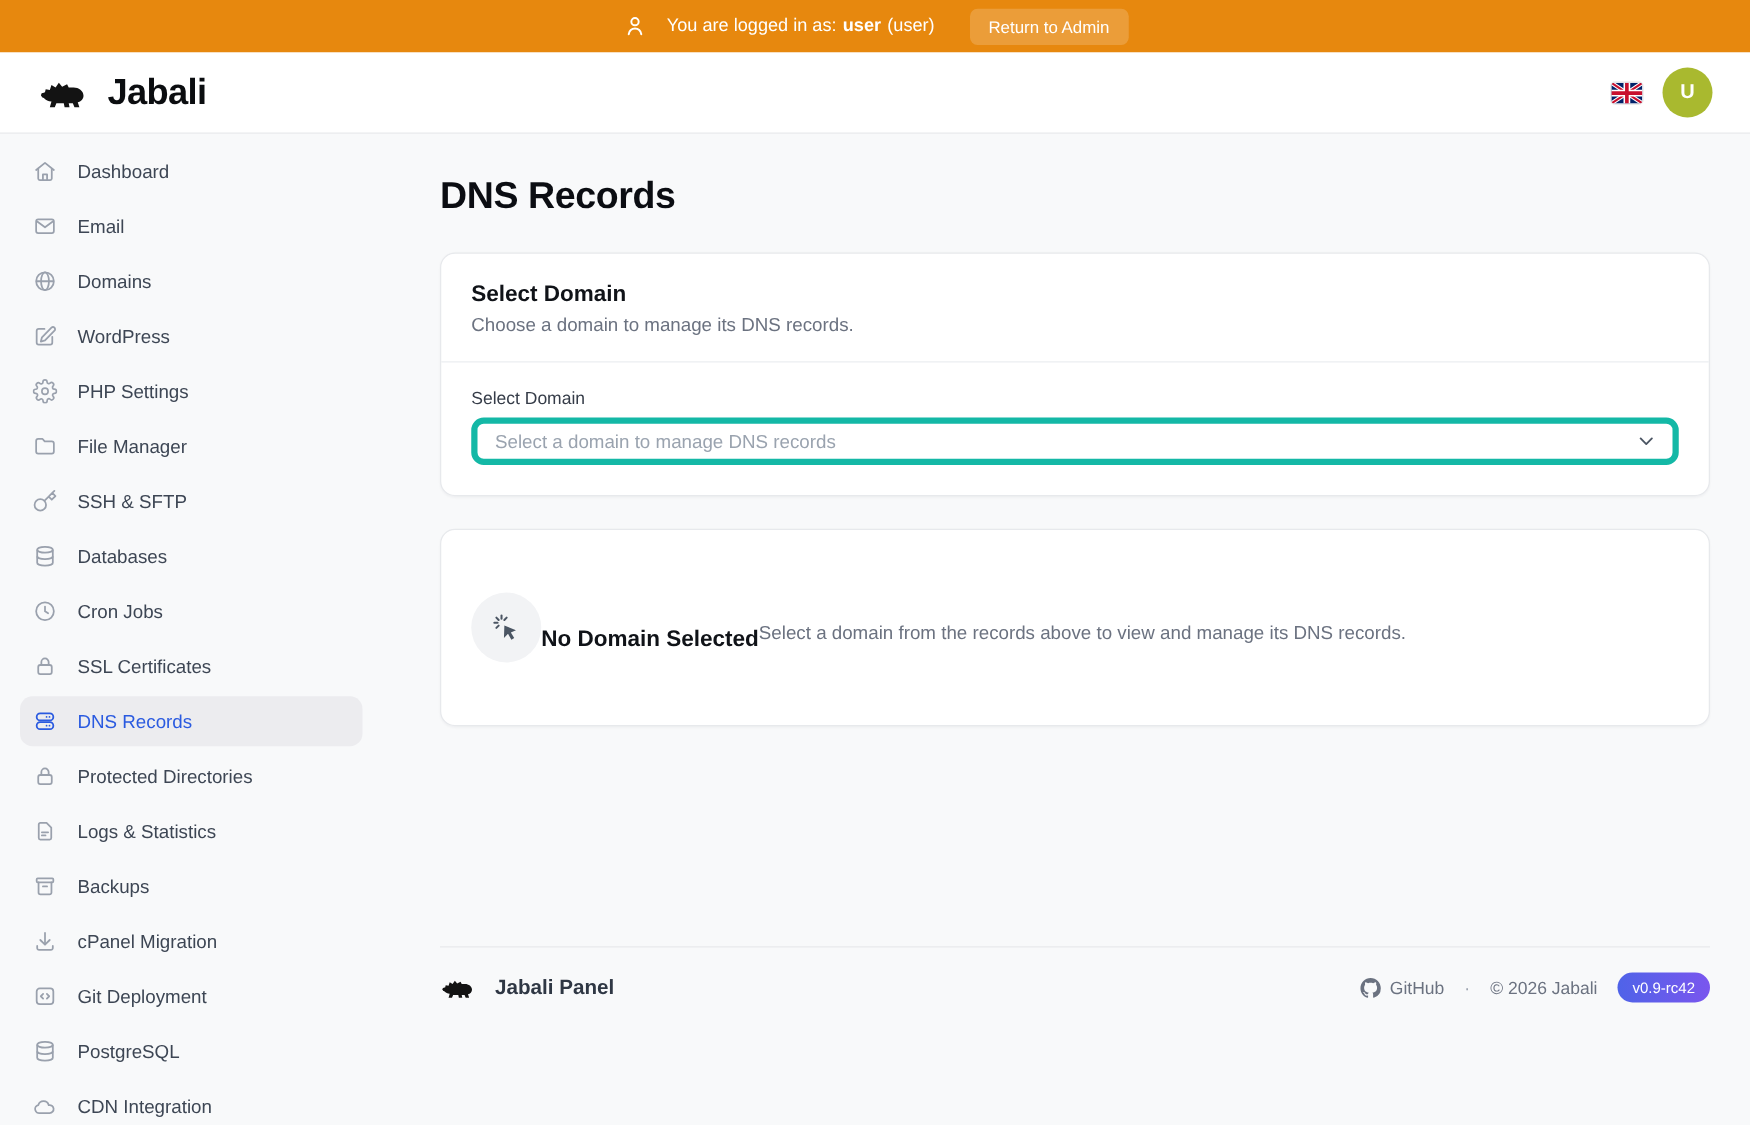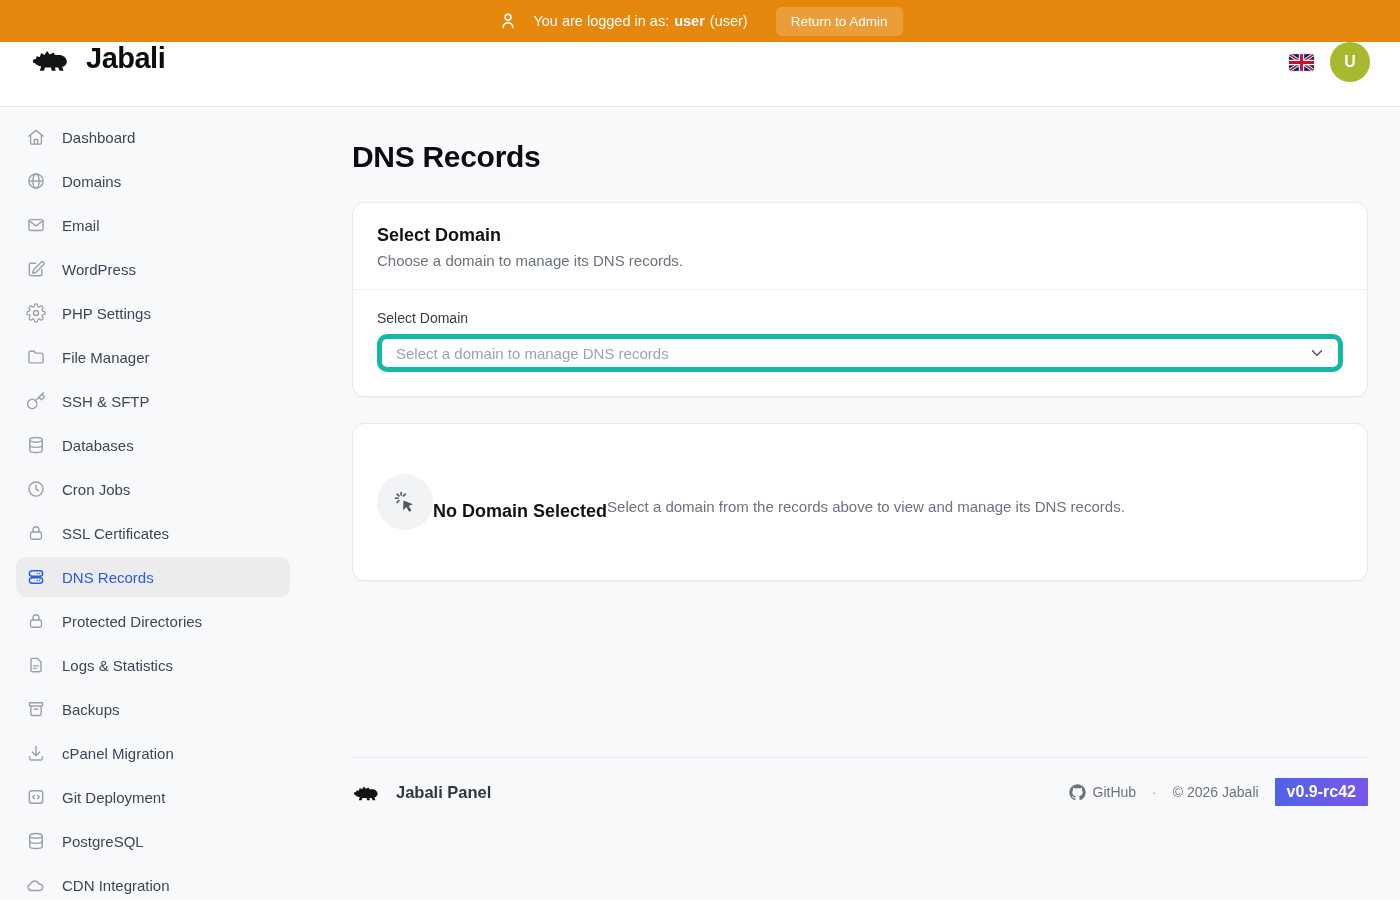--- a/index.html
+++ b/index.html
@@ -10,21 +10,21 @@
   .topbar { height:42px; background:var(--topbar-bg,#e7880e); color:#fff;
     display:flex; align-items:center; justify-content:center; gap:14px; font-size:14.5px; }
   .topbar .ic-person { width:22px; height:22px; display:flex; }
   .topbar .msg { display:flex; align-items:flex-start; gap:5px; }
   .return-btn { background:rgba(255,255,255,.18); border:none; color:#fff;
     font-family:inherit; font-size:13.5px; padding:7px 15px; border-radius:6px;
     cursor:pointer; margin-left:14px; }
 
   
   .header { height:65px; background:#fff; border-bottom:1px solid #e7e9ec;
-    display:flex; align-items:flex-start; justify-content:space-between; padding:0 30px; }
+    display:flex; align-items:center; justify-content:space-between; padding:0 30px; }
   .brand { display:flex; align-items:center; gap:10px; font-size:29px; font-weight:bold;
     color:#0b0d10; letter-spacing:-.5px; cursor:pointer; }
   .brand .boar { width:46px; height:32px; display:flex; }
   .header-right { display:flex; align-items:center; gap:16px; }
   .flag { width:25px; height:17px; border-radius:3px; overflow:hidden; display:block; cursor:pointer;
     box-shadow:0 0 0 1px rgba(0,0,0,.08); }
   .flag svg { display:block; width:100%; height:100%; }
   .avatar { width:40px; height:40px; border-radius:50%; background:var(--avatar-bg,#a9b92f);
     color:#fff; display:flex; align-items:center; justify-content:center;
     font-weight:bold; font-size:16px; cursor:pointer; }
@@ -66,21 +66,21 @@
   
   .footer { margin-top:176px; border-top:1px solid #e7e9ec; }
   .footer-row { padding-top:20px; display:flex; align-items:center; justify-content:space-between; }
   .f-brand { display:flex; align-items:center; gap:12px; font-size:16.5px; font-weight:bold; color:#2f3744; }
   .f-brand .boar { width:32px; height:22px; display:flex; }
   .f-right { display:flex; align-items:center; gap:16px; color:#6b7280; font-size:14px; }
   .github-link { display:flex; align-items:center; gap:7px; color:#6b7280; cursor:pointer; text-decoration:none; }
   .github-link svg { width:17px; height:17px; }
   .dot-sep { color:#9ca3af; }
   .badge { background:linear-gradient(90deg,var(--badge-start,#4f63e8),var(--badge-end,#7a56ee));
-    color:#fff; font-size:16px; font-weight:bold; padding:5px 12px; border-radius:1px; white-space:nowrap; }
+    color:#fff; font-size:12px; font-weight:normal; padding:5px 12px; border-radius:12px; white-space:nowrap; }
 </style>
 </head>
 <body>
 
 <div class="topbar">
   <span class="ic-person">
     <svg viewBox="0 0 24 24" fill="none" stroke="#fff" stroke-width="1.7" stroke-linecap="round">
       <circle cx="12" cy="8" r="3.2"></circle>
         <path d="M6.5 19c.6-3.2 2.8-5 5.5-5s4.9 1.8 5.5 5"></path>
     </svg>
@@ -125,36 +125,36 @@
           <svg viewBox="0 0 24 24" fill="none" stroke="currentColor" stroke-width="1.7" stroke-linecap="round" stroke-linejoin="round">
             <path d="M3.5 10.8 12 4l8.5 6.8"></path>
             <path d="M5.5 9.5V19a1.5 1.5 0 0 0 1.5 1.5h10A1.5 1.5 0 0 0 18.5 19V9.5"></path>
             <path d="M10 20.5v-5.5h4v5.5"></path>
           </svg>
         </span>
       <span class="lbl">Dashboard</span>
     </div>
       <div class="nav-item">
       <span class="ic">
+          <svg viewBox="0 0 24 24" fill="none" stroke="currentColor" stroke-width="1.7" stroke-linecap="round" stroke-linejoin="round">
+            <rect x="3.5" y="5.5" width="17" height="13" rx="2"></rect>
+            <path d="m4.5 7.5 7.5 5.5 7.5-5.5"></path>
+          </svg>
+        </span>
+      <span class="lbl">Email</span>
+    </div>
+      <div class="nav-item">
+      <span class="ic">
           <svg viewBox="0 0 24 24" fill="none" stroke="currentColor" stroke-width="1.7">
             <circle cx="12" cy="12" r="8.5"></circle>
             <path d="M3.5 12h17"></path>
             <ellipse cx="12" cy="12" rx="3.8" ry="8.5"></ellipse>
           </svg>
         </span>
       <span class="lbl">Domains</span>
-    </div>
-      <div class="nav-item">
-      <span class="ic">
-          <svg viewBox="0 0 24 24" fill="none" stroke="currentColor" stroke-width="1.7" stroke-linecap="round" stroke-linejoin="round">
-            <rect x="3.5" y="5.5" width="17" height="13" rx="2"></rect>
-            <path d="m4.5 7.5 7.5 5.5 7.5-5.5"></path>
-          </svg>
-        </span>
-      <span class="lbl">Email</span>
     </div>
       <div class="nav-item">
       <span class="ic">
           <svg viewBox="0 0 24 24" fill="none" stroke="currentColor" stroke-width="1.7" stroke-linecap="round" stroke-linejoin="round">
             <path d="M11.5 5H6a2 2 0 0 0-2 2v11a2 2 0 0 0 2 2h11a2 2 0 0 0 2-2v-5.5"></path>
             <path d="M18.2 3.8a2 2 0 0 1 2.9 2.9L12 16l-4 1.1L9.1 13z"></path>
           </svg>
         </span>
       <span class="lbl">WordPress</span>
     </div>

